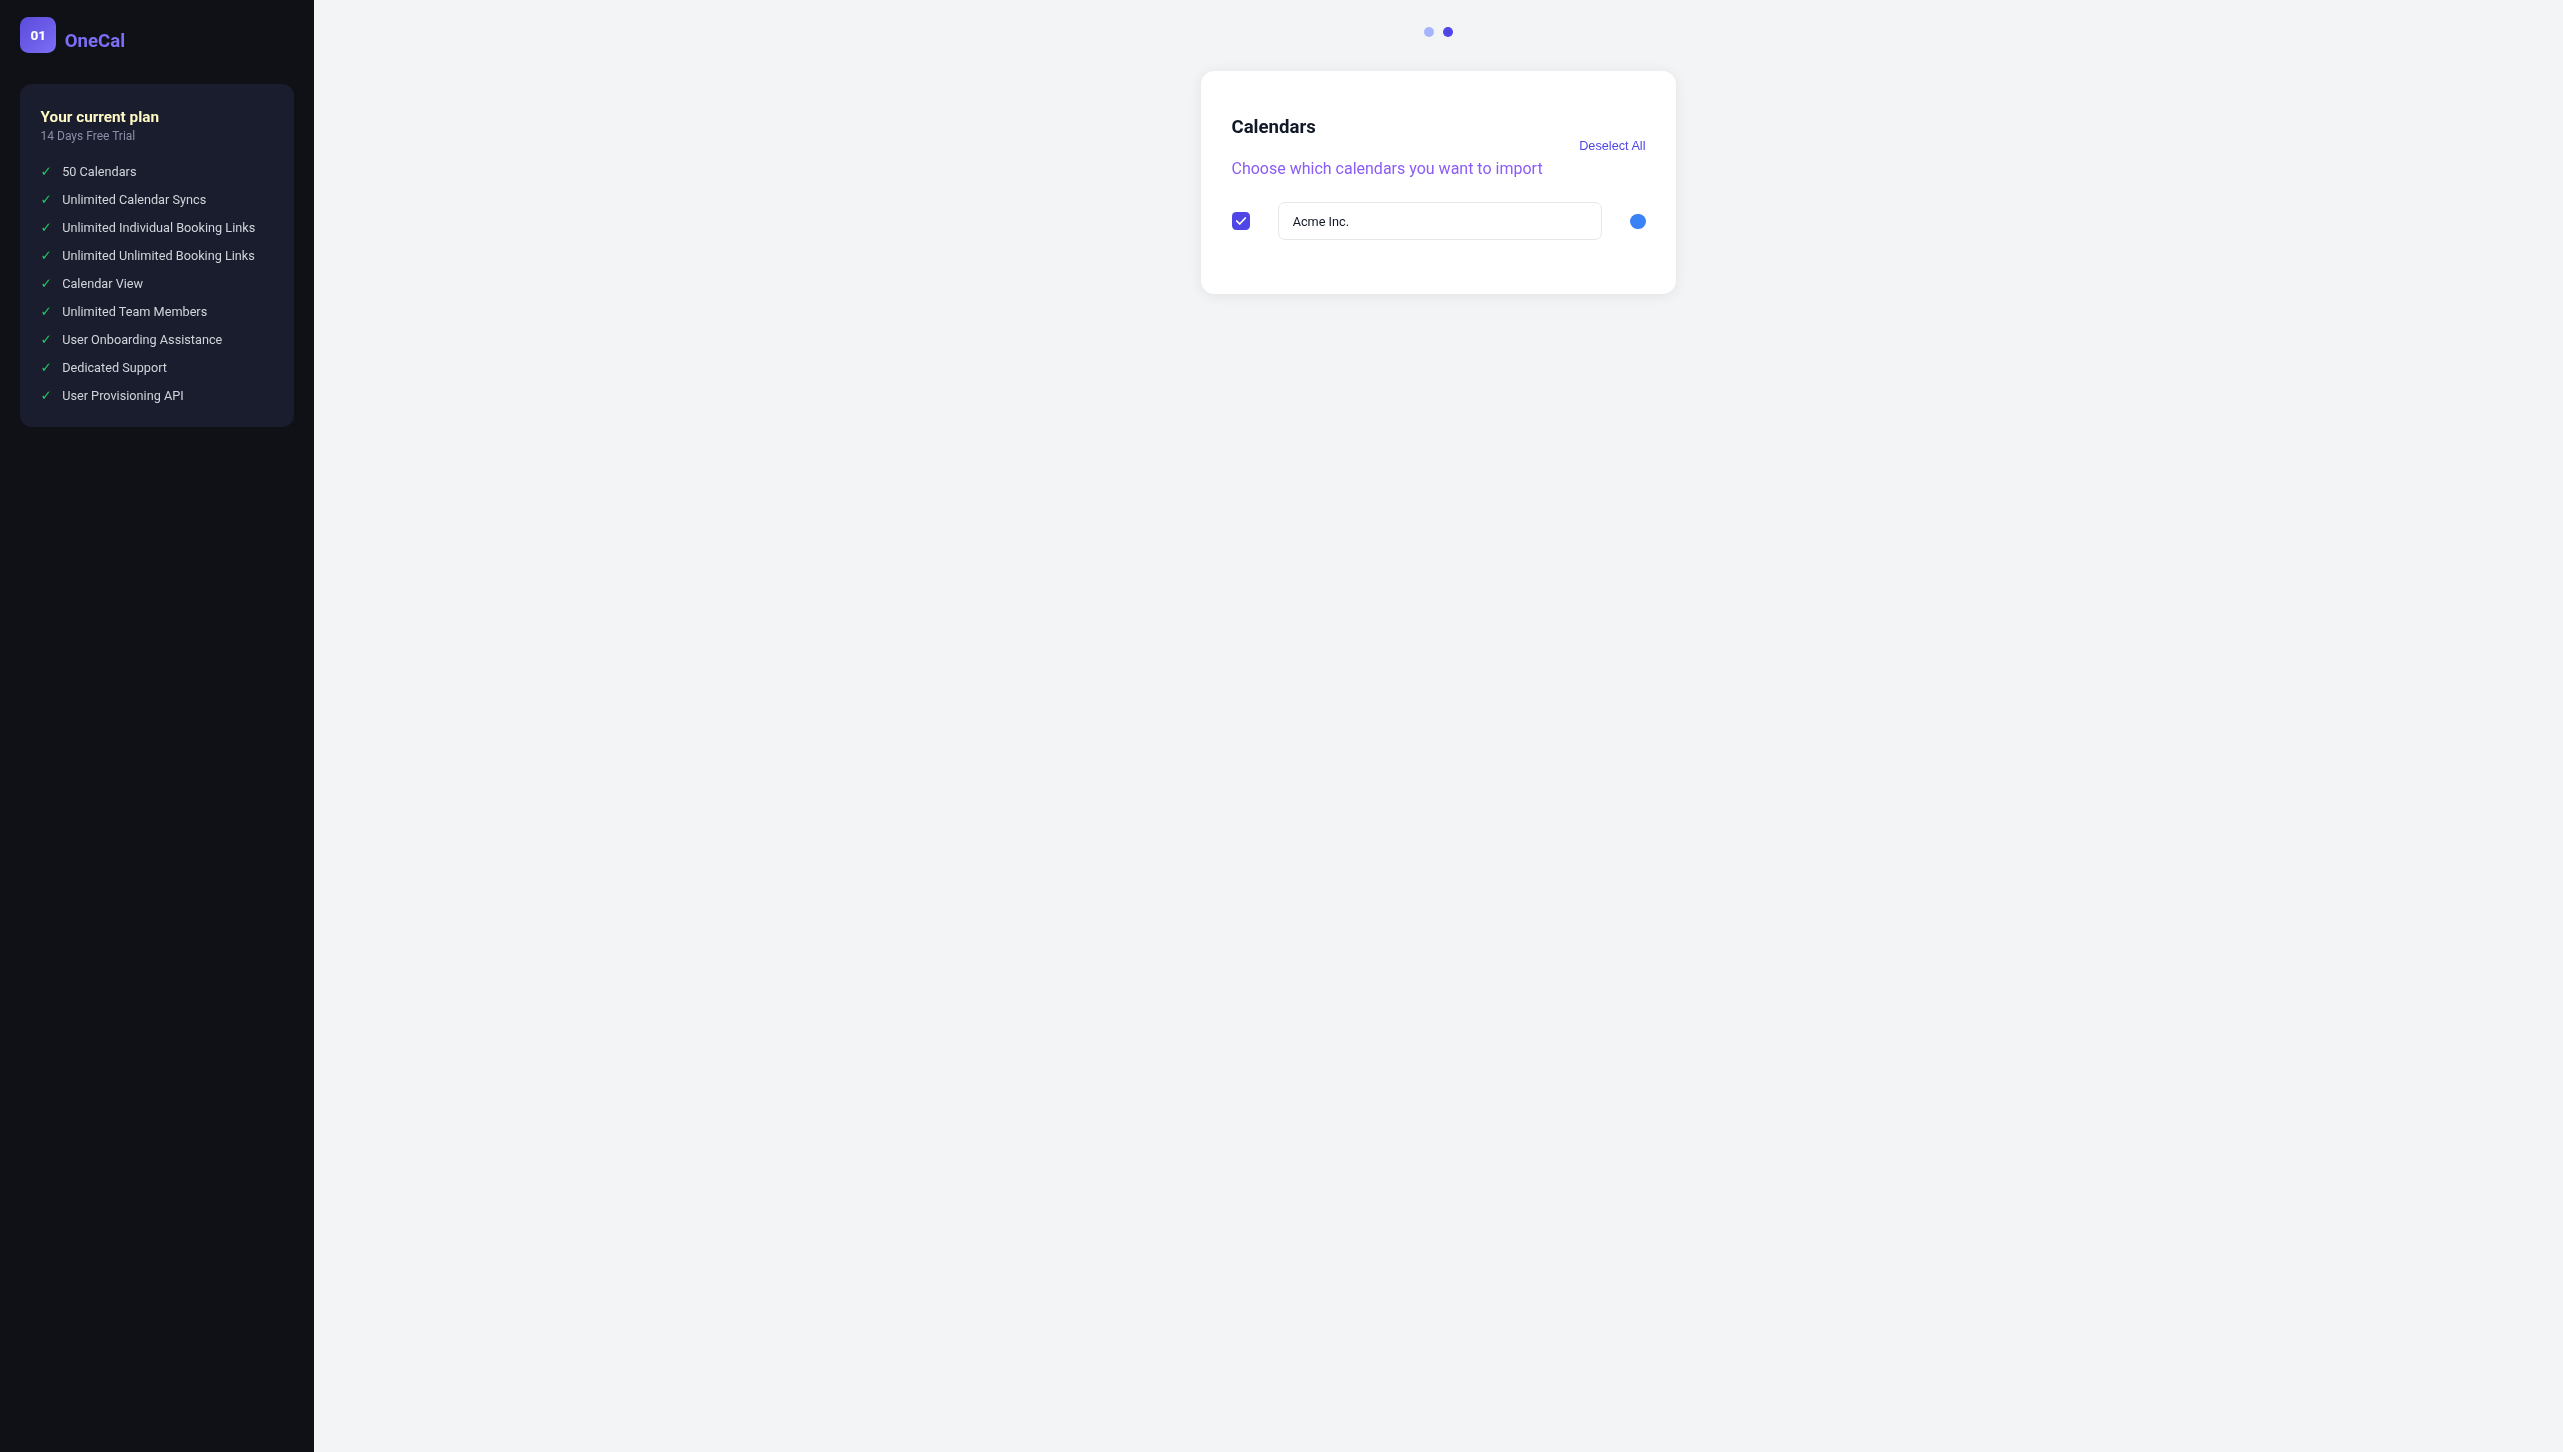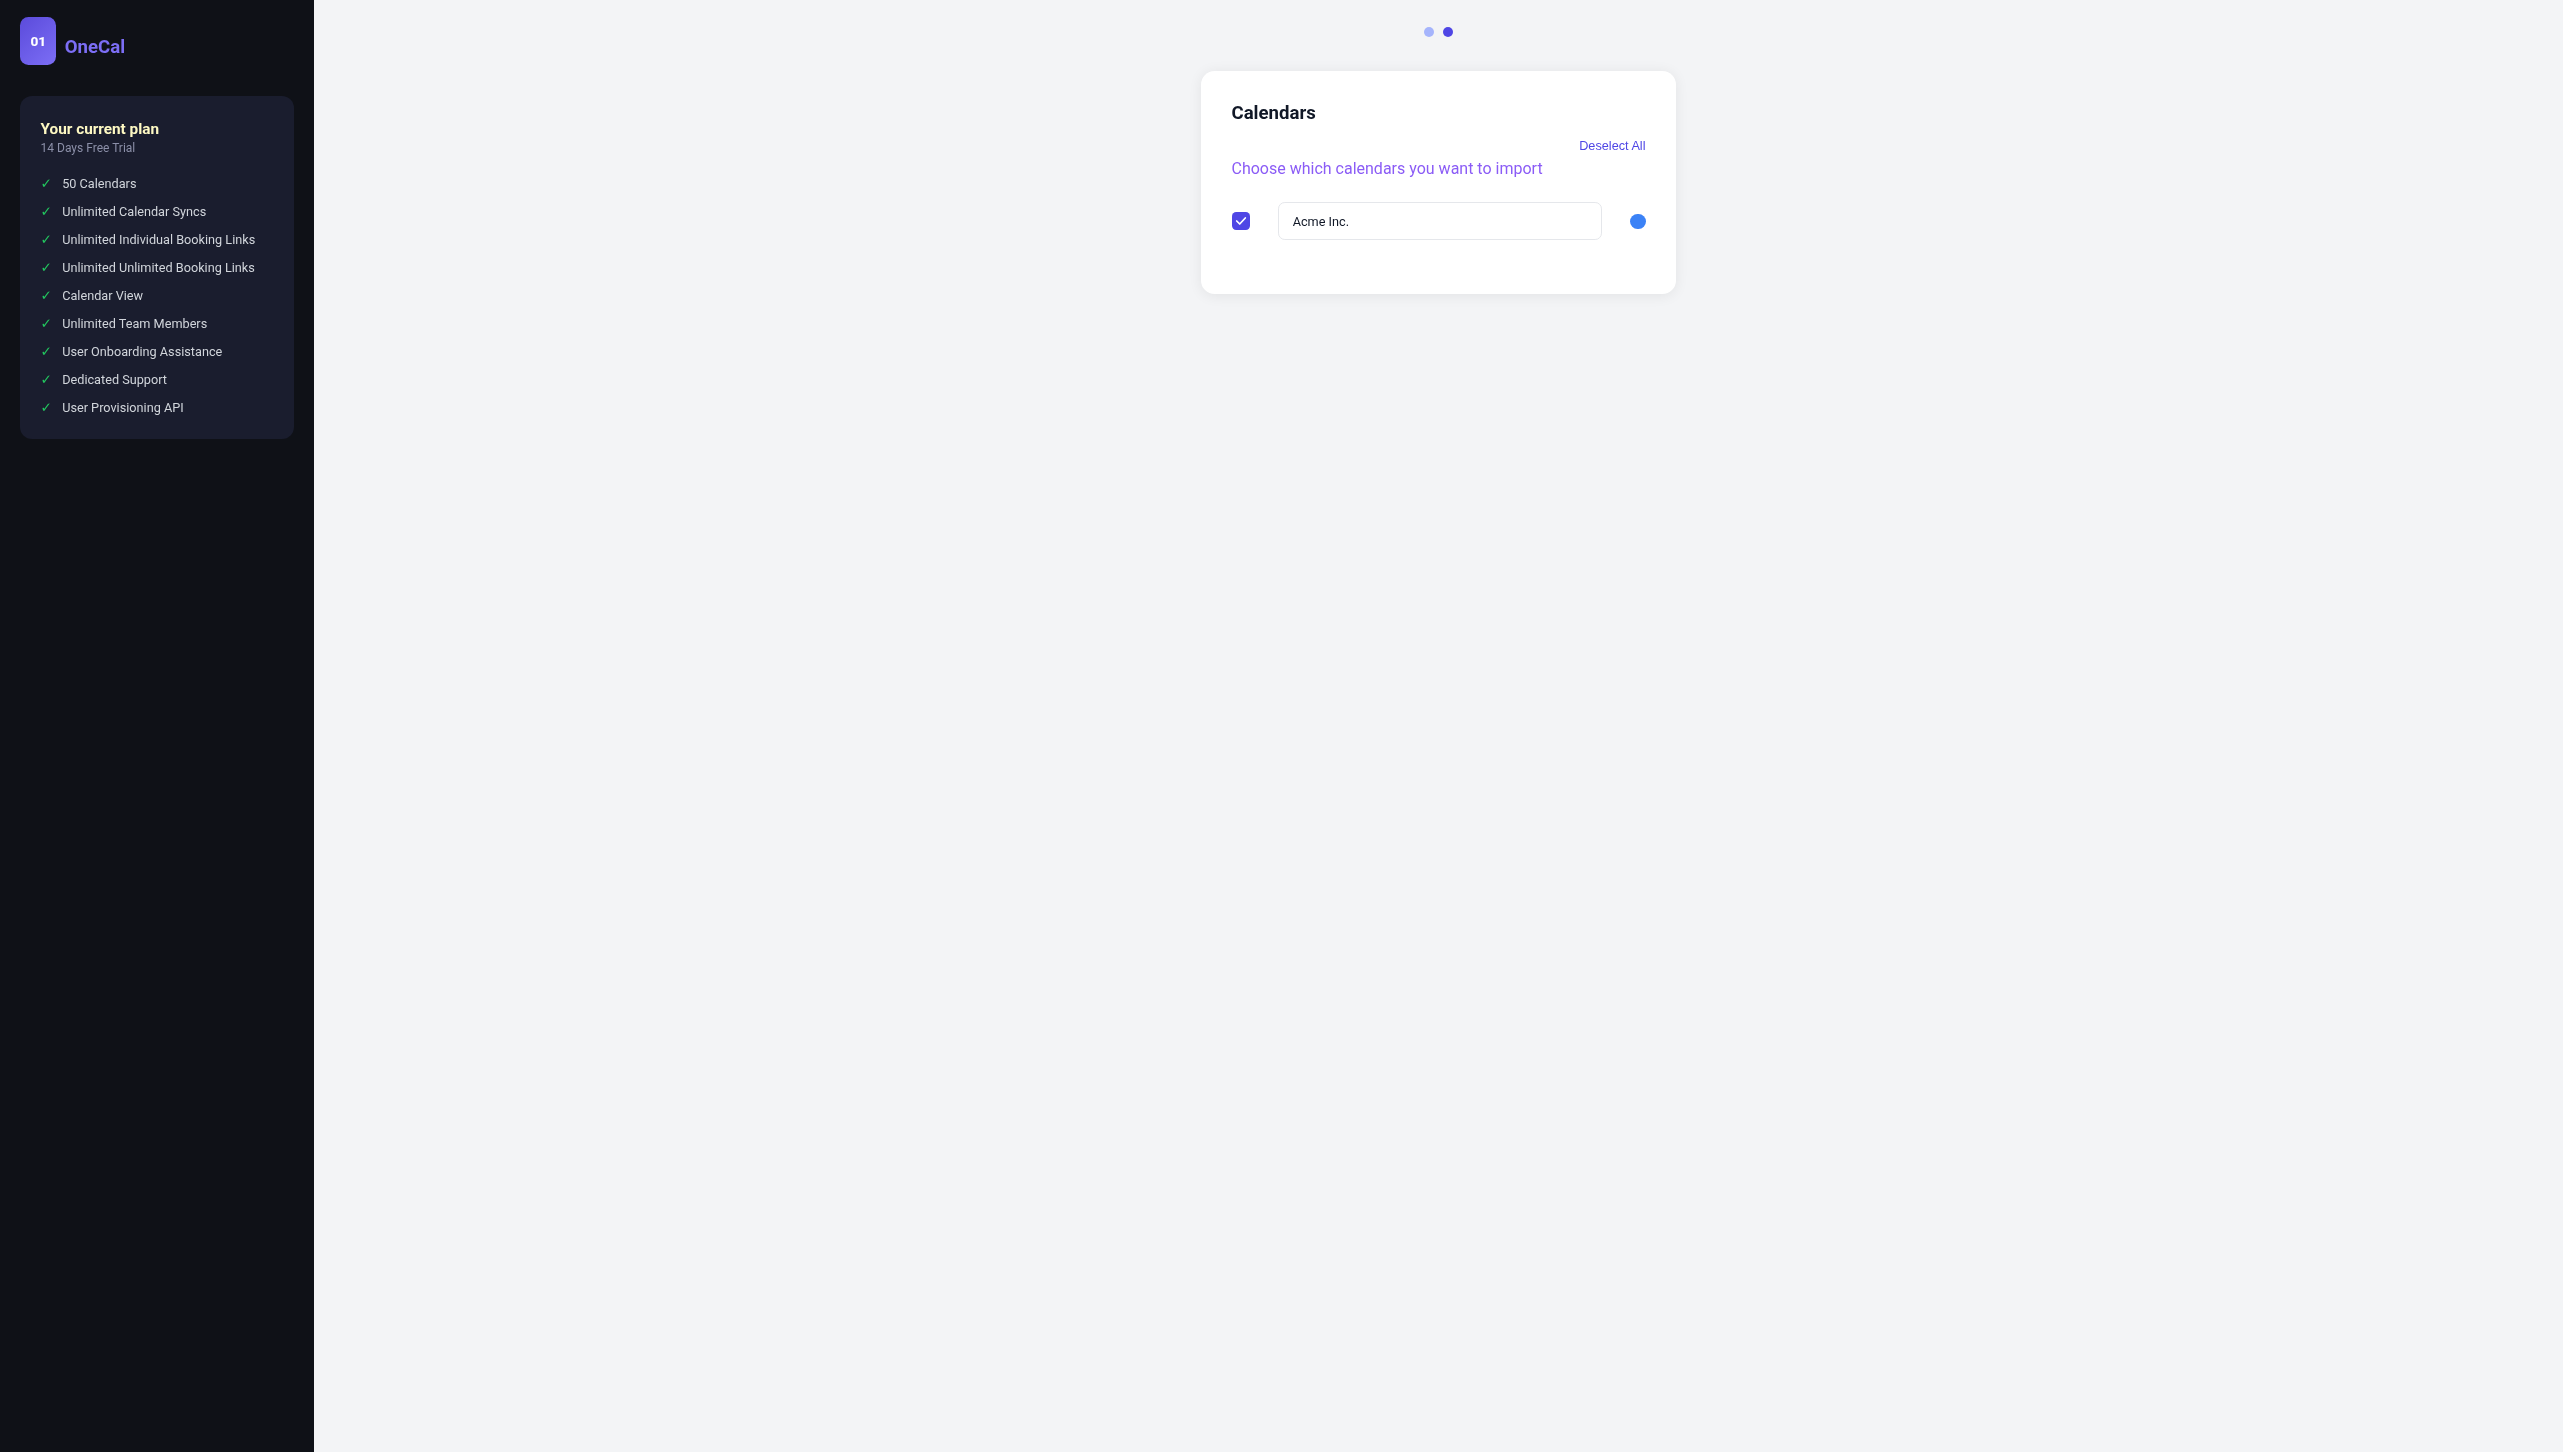--- a/index.html
+++ b/index.html
@@ -28,21 +28,21 @@
 
     .sidebar-header {
       padding: 17px 20.3px;
       display: flex;
       align-items: center;
       gap: 8.5px;
     }
 
     .logo-icon {
       width: 36px;
-      height: 48px;
+      height: 36px;
       background: linear-gradient(135deg, #5b4bdb, #7c6ef5);
       border-radius: 8.5px;
       display: flex;
       align-items: center;
       justify-content: center;
       color: white;
       font-weight: 800;
       font-size: 13.6px;
     }
 
@@ -140,21 +140,21 @@
       border-radius: 13.6px;
       padding: 30.5px;
       width: 100%;
       max-width: 475px;
       box-shadow: 0 1.7px 13.6px rgba(0,0,0,0.07);
     }
 
     .card-header {
       display: flex;
       justify-content: space-between;
-      align-items: flex-start;
+      align-items: center;
       margin-bottom: 6.8px;
     }
 
     .card-title {
       font-size: 18.6px;
       font-weight: 700;
       color: #111827;
     }
 
     .deselect-btn {

